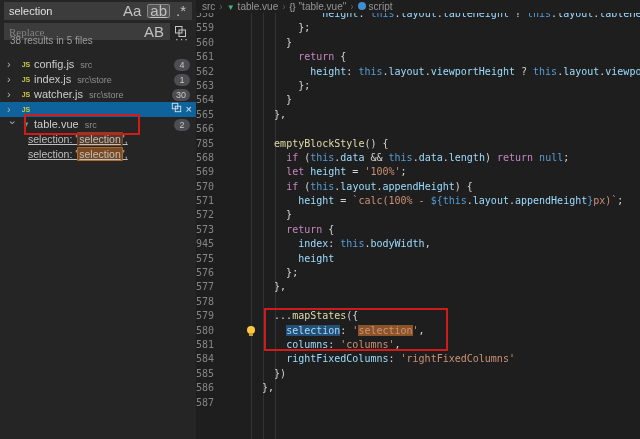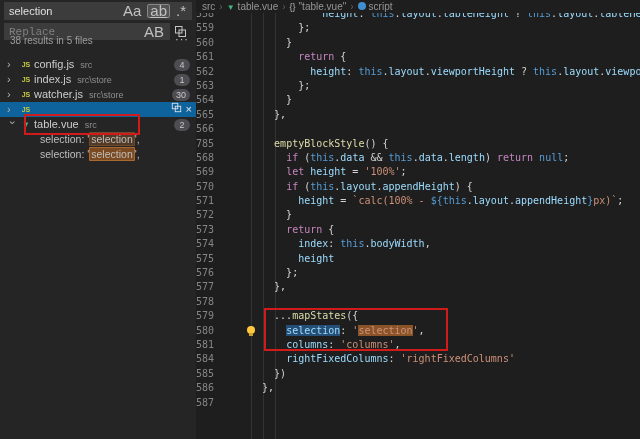--- a/index.html
+++ b/index.html
@@ -14,21 +14,21 @@
        display:flex;align-items:center;}
   .searchbox input{flex:1;min-width:0;background:transparent;border:0;outline:0;color:#e0e0e0;
        font-size:11px;padding:0 0 0 5px;font-family:"Liberation Sans",sans-serif;}
   .opt{flex:0 0 auto;color:#c0c0c0;font-size:15px;padding:1px 2px;margin-right:3px;border:1px solid transparent;
        border-radius:2px;line-height:10px;}
   .opt.active{border-color:#888;background:rgba(255,255,255,.12);}
   .opt.ww{text-decoration:underline;}
   .replacebox{position:absolute;left:4px;top:23px;width:166px;height:17px;background:#3c3c3c;
        display:flex;align-items:center;}
   .replacebox input{flex:1;min-width:0;background:transparent;border:0;outline:0;color:#cfcfcf;
-       font-size:11px;padding:0 0 0 5px;font-family:Liberation Mono, monospace;}
+       font-size:11px;padding:0 0 0 5px;font-family:Liberation Serif, serif;}
   .replacebox input::placeholder{color:#818181;}
   .btn-replace-all{position:absolute;left:172px;top:24px;width:17px;height:15px;display:flex;
        align-items:center;justify-content:center;}
   .more-actions{position:absolute;right:7px;top:33px;color:#c5c5c5;font-size:11px;letter-spacing:1px;}
   .summary{position:absolute;left:10px;top:35px;color:#9d9d9d;font-size:10px;}
 
   .tree{position:absolute;left:0;top:57px;right:0;}
   .frow{position:relative;height:15px;line-height:15px;font-size:11px;color:#cccccc;white-space:nowrap;}
   .frow.selected{background:#0e639c;color:#ffffff;}
   .chev{position:absolute;left:7px;top:0;width:10px;color:#b0b0b0;font-size:11px;}
@@ -36,21 +36,21 @@
   .fico{position:absolute;left:20px;top:0;width:12px;text-align:center;}
   .fico.js{color:#cbcb41;font-size:7px;font-weight:bold;letter-spacing:0;}
   .fico.vue{color:#41b883;font-size:8px;}
   .fname{position:absolute;left:34px;top:0;}
   .fpath{color:#8f8f8f;font-size:9px;margin-left:6px;}
   .badge{position:absolute;right:6px;top:1.5px;min-width:8px;height:12px;line-height:12px;padding:0 4px;
        background:#4d4d52;color:#c8c8c8;font-size:9px;border-radius:8px;text-align:center;}
   .rowacts{position:absolute;right:4px;top:0;height:15px;display:flex;align-items:center;gap:4px;}
   .rowacts .x{color:#e8e8e8;font-size:11px;line-height:11px;}
   .rrow{position:relative;height:15px;line-height:15px;font-size:10.5px;color:#bfbfbf;
-       padding-left:40px;white-space:nowrap;}
+       padding-left:28px;white-space:nowrap;text-decoration:underline;}
   .mhl{padding:0 1px;border-radius:1px;}
   .m-subtle{background:rgba(138,84,40,.45);border:1px solid rgba(168,106,50,.35);}
   .m-strong{background:#7c4a20;border:1px solid #a86a32;}
 
   
   .editor{position:absolute;left:196px;top:0;width:444px;height:439px;background:#1e1e1e;overflow:hidden;}
   .breadcrumb{position:absolute;left:0;top:0;right:0;height:13px;background:#1e1e1e;z-index:5;
        display:flex;align-items:center;padding-left:6px;font-size:10px;color:#969696;white-space:nowrap;}
   .bc-sep{color:#5e5e5e;margin:0 4px;font-size:10px;}
   .bc-ico{margin-right:3px;font-size:8px;}
@@ -172,21 +172,21 @@
       <div class="cl"><span class="ln">564</span><span class="ct"><span class="w">      }</span></span></div>
       <div class="cl"><span class="ln">565</span><span class="ct"><span class="w">    },</span></span></div>
       <div class="cl"><span class="ln">566</span><span class="ct"></span></div>
       <div class="cl"><span class="ln">785</span><span class="ct"><span class="w">    </span><span class="f">emptyBlockStyle</span><span class="w">() {</span></span></div>
       <div class="cl"><span class="ln">568</span><span class="ct"><span class="w">      </span><span class="k">if</span><span class="w"> (</span><span class="t">this</span><span class="w">.</span><span class="p">data</span><span class="w"> &amp;&amp; </span><span class="t">this</span><span class="w">.</span><span class="p">data</span><span class="w">.</span><span class="p">length</span><span class="w">) </span><span class="k">return</span><span class="w"> </span><span class="t">null</span><span class="w">;</span></span></div>
       <div class="cl"><span class="ln">569</span><span class="ct"><span class="w">      </span><span class="k">let</span><span class="w"> </span><span class="p">height</span><span class="w"> = </span><span class="s">'100%'</span><span class="w">;</span></span></div>
       <div class="cl"><span class="ln">570</span><span class="ct"><span class="w">      </span><span class="k">if</span><span class="w"> (</span><span class="t">this</span><span class="w">.</span><span class="p">layout</span><span class="w">.</span><span class="p">appendHeight</span><span class="w">) {</span></span></div>
       <div class="cl"><span class="ln">571</span><span class="ct"><span class="w">        </span><span class="p">height</span><span class="w"> = </span><span class="s">`calc(100% - </span><span class="d">${</span><span class="t">this</span><span class="w">.</span><span class="p">layout</span><span class="w">.</span><span class="p">appendHeight</span><span class="d">}</span><span class="s">px)`</span><span class="w">;</span></span></div>
       <div class="cl"><span class="ln">572</span><span class="ct"><span class="w">      }</span></span></div>
       <div class="cl"><span class="ln">573</span><span class="ct"><span class="w">      </span><span class="k">return</span><span class="w"> {</span></span></div>
-      <div class="cl"><span class="ln">574</span><span class="ct"><span class="w">        </span><span class="p">index</span><span class="w">: </span><span class="t">this</span><span class="w">.</span><span class="p">bodyWidth</span><span class="w">,</span></span></div>
+      <div class="cl"><span class="ln">945</span><span class="ct"><span class="w">        </span><span class="p">index</span><span class="w">: </span><span class="t">this</span><span class="w">.</span><span class="p">bodyWidth</span><span class="w">,</span></span></div>
       <div class="cl"><span class="ln">575</span><span class="ct"><span class="w">        </span><span class="p">height</span></span></div>
       <div class="cl"><span class="ln">576</span><span class="ct"><span class="w">      };</span></span></div>
       <div class="cl"><span class="ln">577</span><span class="ct"><span class="w">    },</span></span></div>
       <div class="cl"><span class="ln">578</span><span class="ct"></span></div>
       <div class="cl"><span class="ln">579</span><span class="ct"><span class="w">    ...</span><span class="f">mapStates</span><span class="w">({</span></span></div>
       <div class="cl"><span class="ln">580</span><span class="ct"><span class="w">      </span><span class="p hl-sel">selection</span><span class="w">: </span><span class="s">'</span><span class="s hl-find">selection</span><span class="s">'</span><span class="w">,</span></span></div>
       <div class="cl"><span class="ln">581</span><span class="ct"><span class="w">      </span><span class="p">columns</span><span class="w">: </span><span class="s">'columns'</span><span class="w">,</span></span></div>
       <div class="cl"><span class="ln">584</span><span class="ct"><span class="w">      </span><span class="p">rightFixedColumns</span><span class="w">: </span><span class="s">'rightFixedColumns'</span></span></div>
       <div class="cl"><span class="ln">585</span><span class="ct"><span class="w">    })</span></span></div>
       <div class="cl"><span class="ln">586</span><span class="ct"><span class="w">  },</span></span></div>

